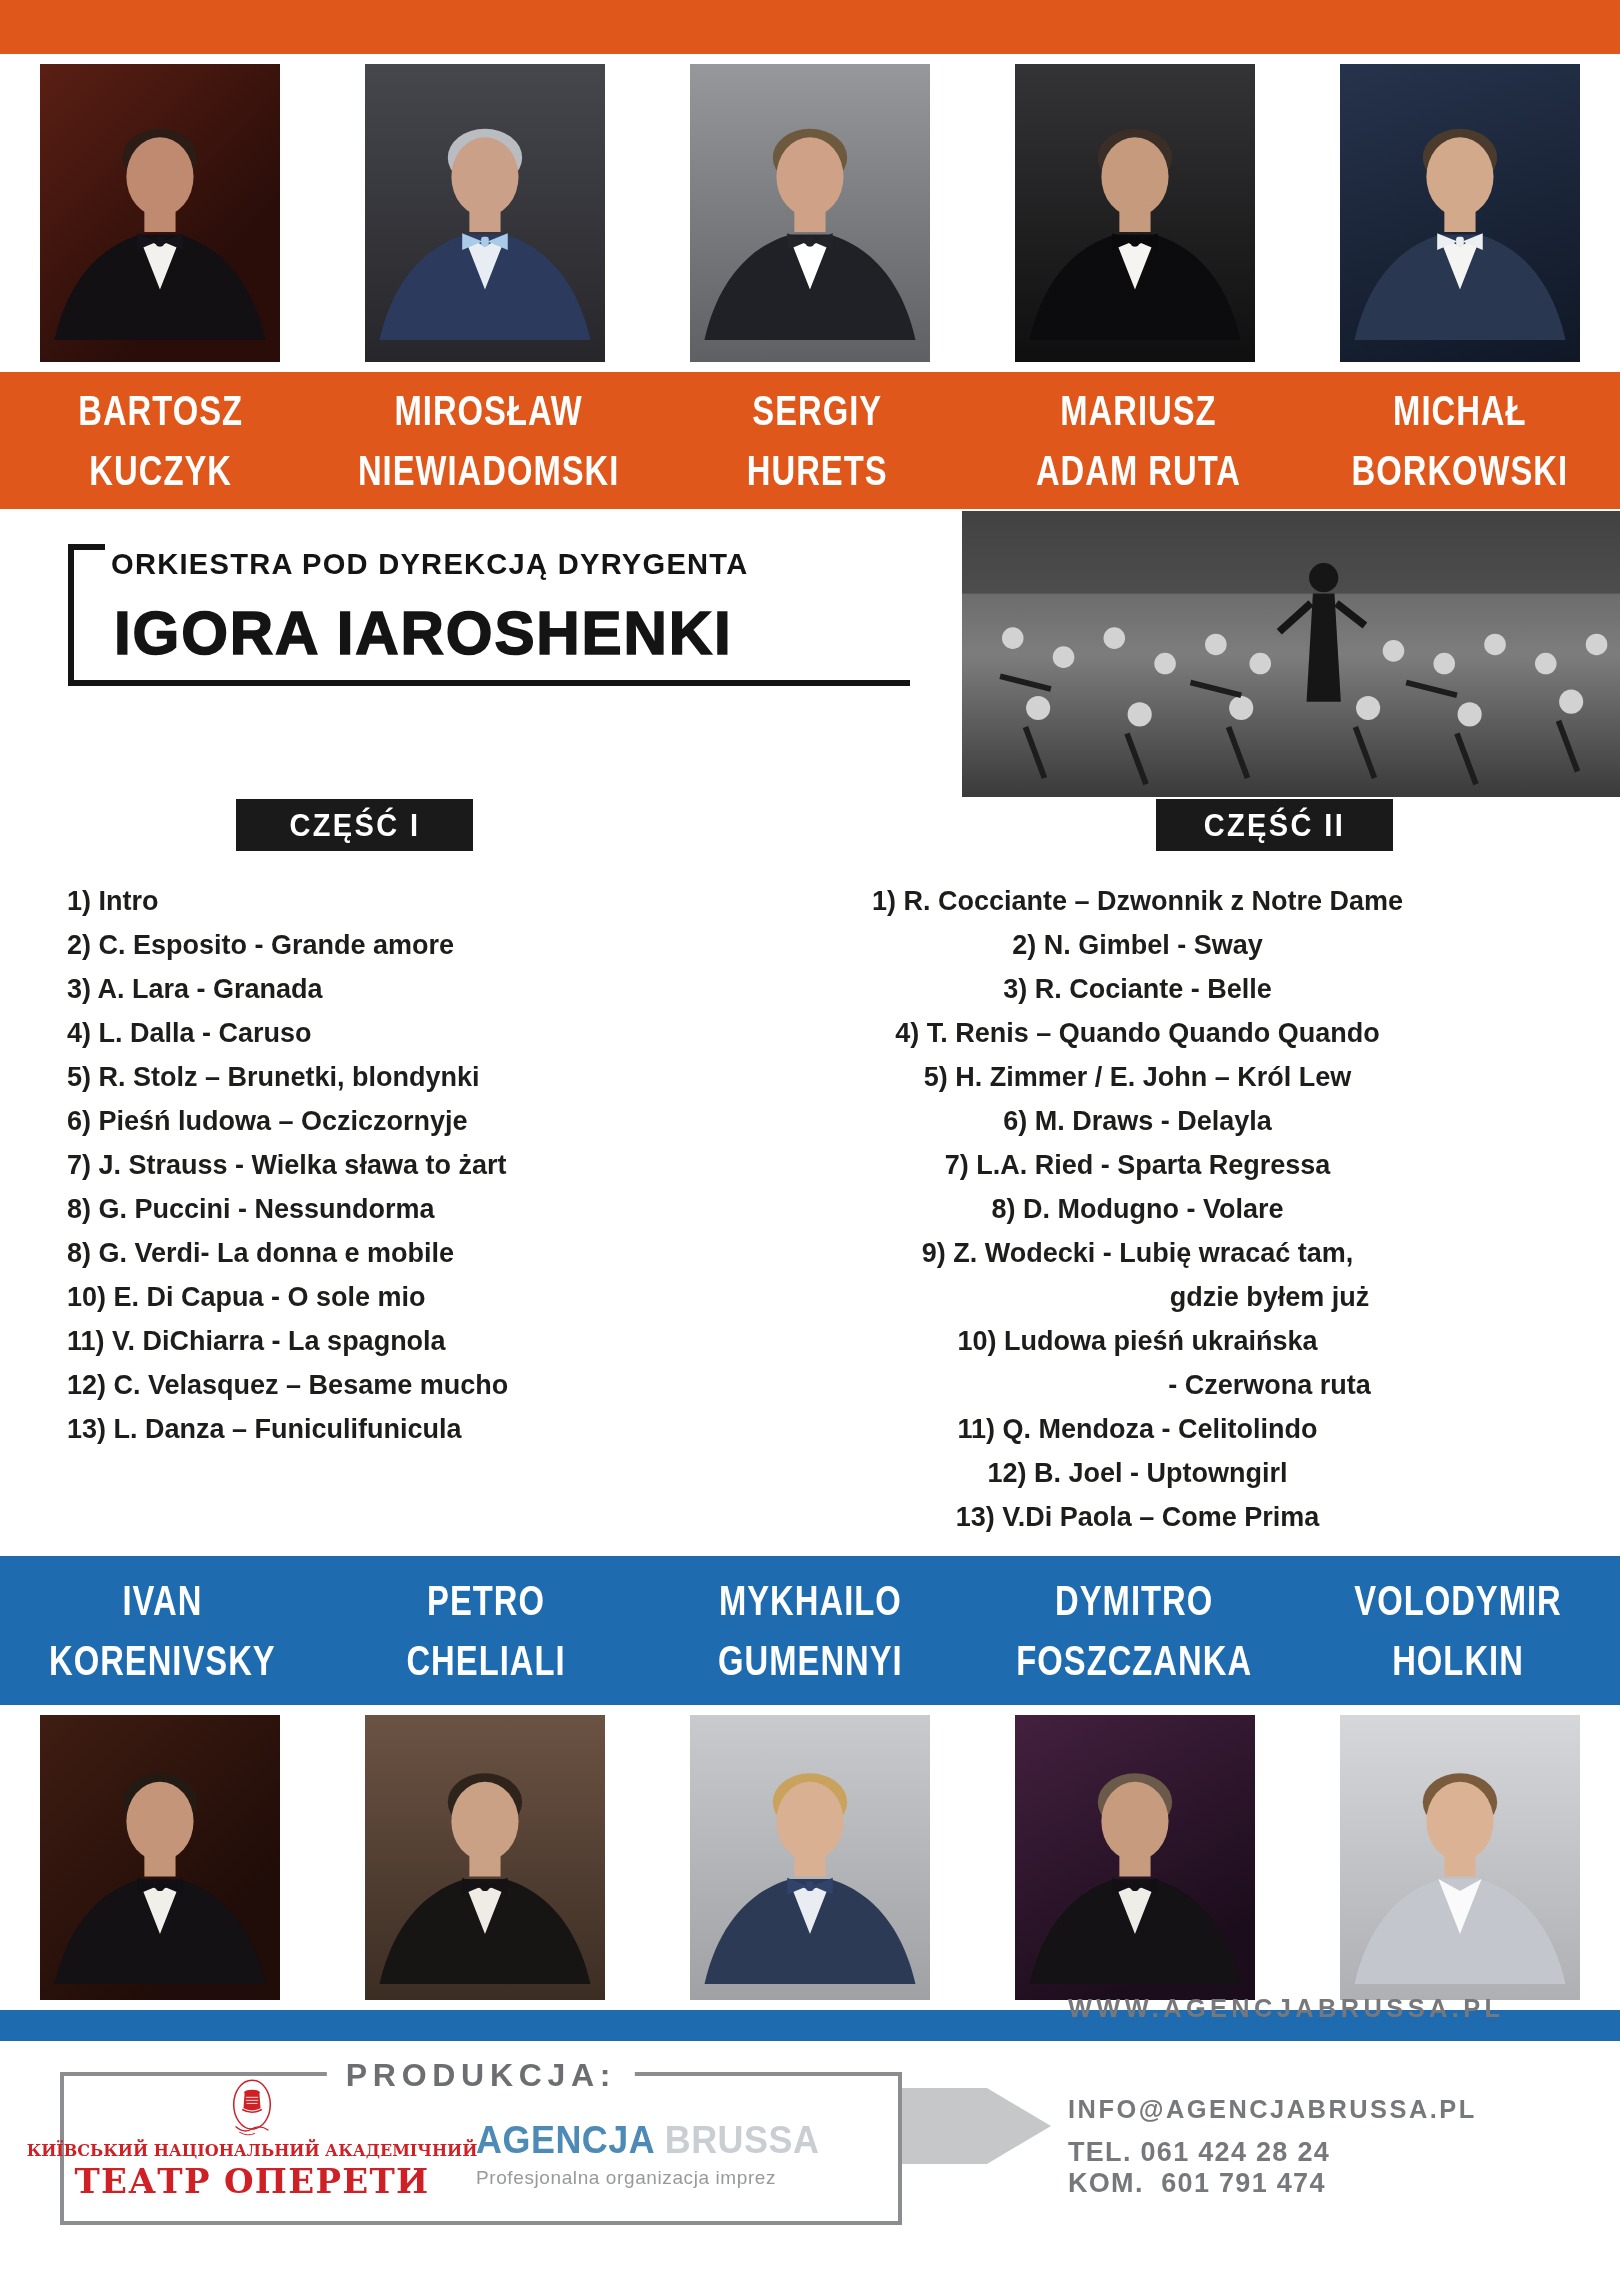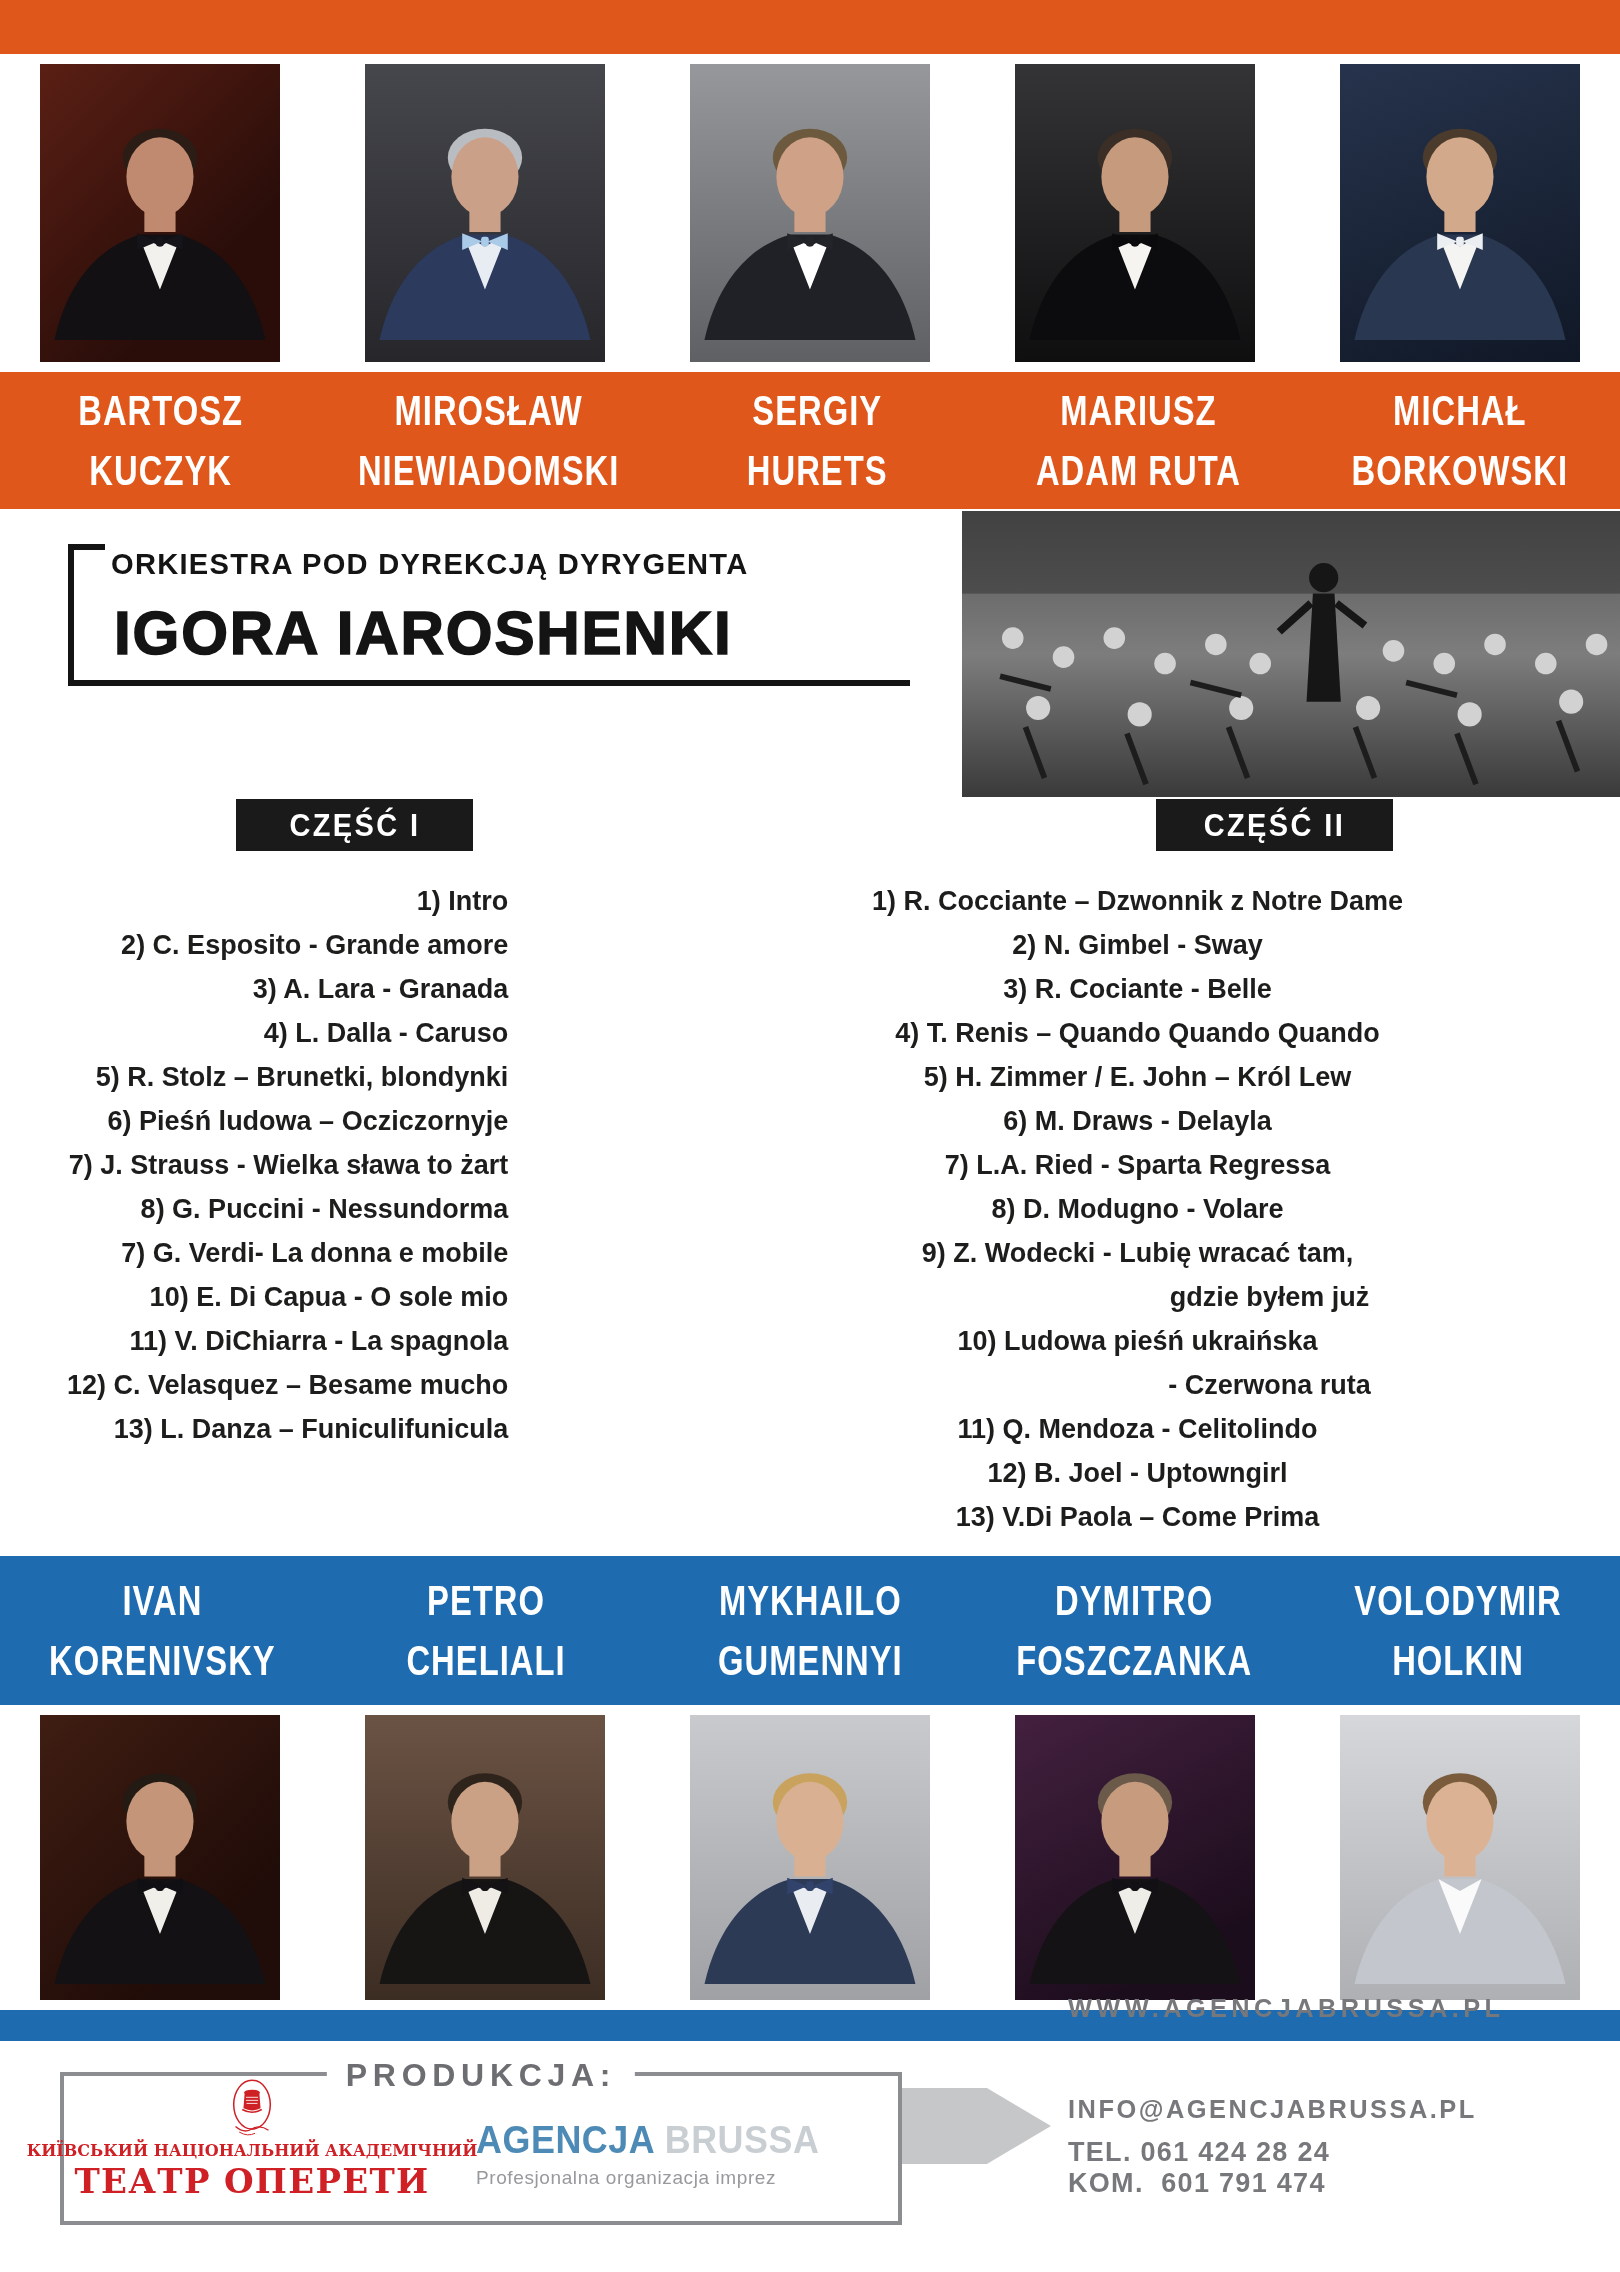--- a/index.html
+++ b/index.html
@@ -49,21 +49,21 @@
   .orchestra{position:absolute;left:922px;top:501px;width:698px;height:286px;overflow:hidden;}
   .orc{position:absolute;inset:0;width:100%;height:100%;}
 
   
   .part-header{position:absolute;width:237px;height:52px;background:#1A1A1A;color:#fff;
                display:flex;align-items:center;justify-content:center;}
   .ph1{left:236px;top:799px;}
   .ph2{left:1156px;top:799px;}
   .part-title{font-size:30.5px;font-weight:700;letter-spacing:2.5px;transform:scaleX(.95);white-space:nowrap;}
   .plist{position:absolute;top:879px;}
-  .pl1{left:67px;text-align:right;}
+  .pl1{left:67px;}
   .pl2{left:872px;text-align:center;}
   .pline{height:44px;line-height:44px;font-size:27px;font-weight:700;color:#1D1D1B;white-space:pre;}
   .cont{padding-left:264px;}
 
   
   .prod-box{position:absolute;left:60px;top:2072px;width:842px;height:153px;border:4.4px solid #8B8D90;box-sizing:border-box;}
   .prod-label{position:absolute;top:-20.3px;left:50%;transform:translateX(-50%);background:#fff;padding:0 19px;
               font-size:32px;line-height:38px;font-weight:700;letter-spacing:5.7px;color:#6D6E71;white-space:nowrap;}
   .theatre{position:absolute;left:29px;top:2.5px;width:318px;display:flex;flex-direction:column;align-items:center;}
   .emblem{width:80px;height:61px;}
@@ -226,21 +226,21 @@
   </header>
   <div class="plist pl1">
     <div class="pline">1) Intro</div>
     <div class="pline">2) C. Esposito - Grande amore</div>
     <div class="pline">3) A. Lara - Granada</div>
     <div class="pline">4) L. Dalla - Caruso</div>
     <div class="pline">5) R. Stolz – Brunetki, blondynki</div>
     <div class="pline">6) Pieśń ludowa – Ocziczornyje</div>
     <div class="pline">7) J. Strauss - Wielka sława to żart</div>
     <div class="pline">8) G. Puccini - Nessundorma</div>
-    <div class="pline">7) G. Verdi- La donna e mobile</div>
+    <div class="pline">8) G. Verdi- La donna e mobile</div>
     <div class="pline">10) E. Di Capua - O sole mio</div>
     <div class="pline">11) V. DiChiarra - La spagnola</div>
     <div class="pline">12) C. Velasquez – Besame mucho</div>
     <div class="pline">13) L. Danza – Funiculifunicula</div>
   </div>
 
   <header class="part-header ph2">
     <span class="part-title">CZĘŚĆ II</span>
   </header>
   <div class="plist pl2">

